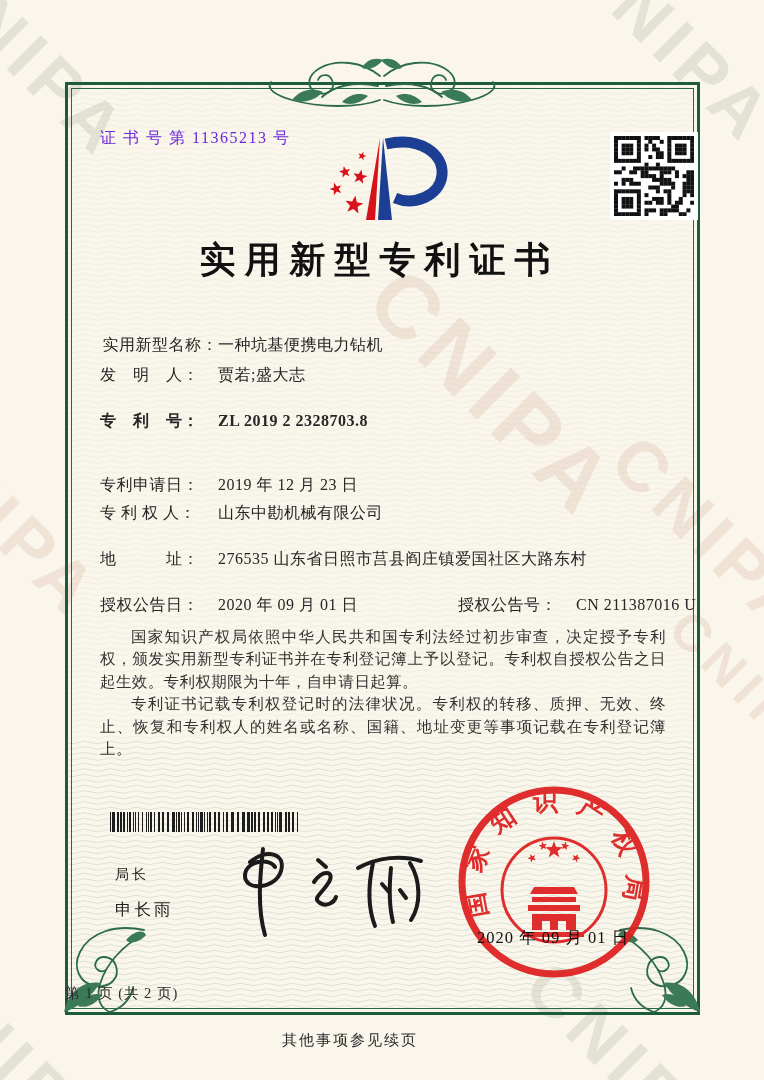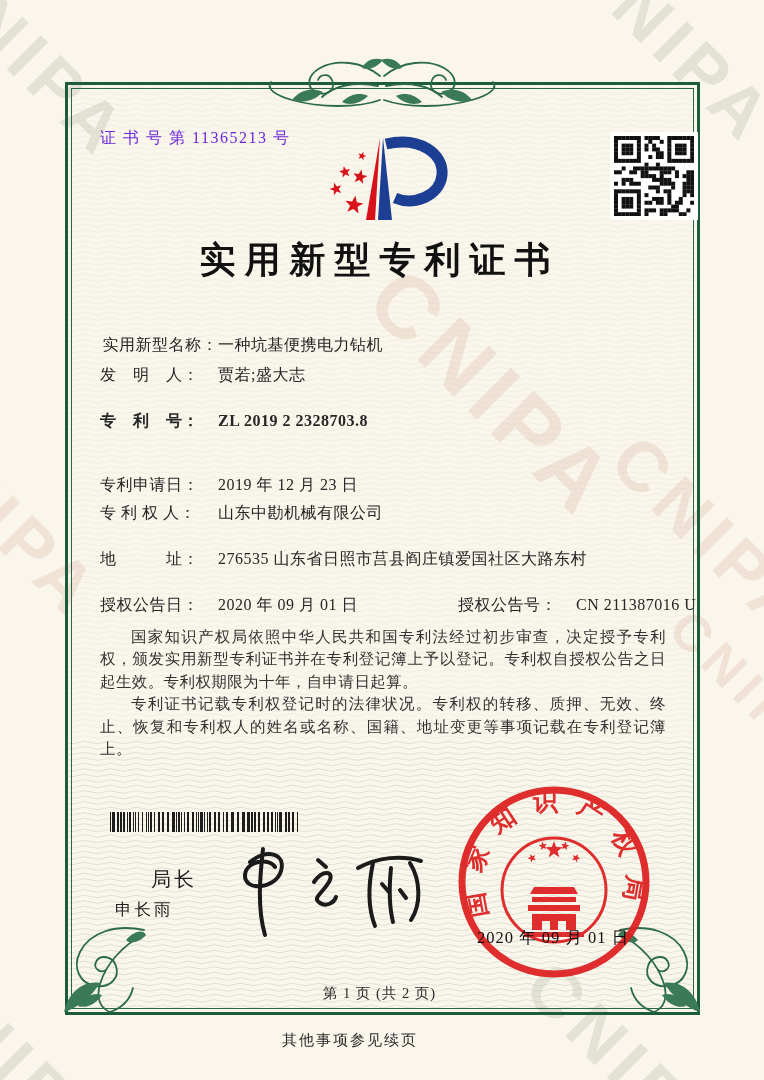--- a/index.html
+++ b/index.html
@@ -38,25 +38,25 @@
   .flabel{display:inline-block;width:118px;white-space:pre;letter-spacing:0.5px;}
   .fval{letter-spacing:0.5px;}
   .frow .second{margin-left:96px;}
   .paras{position:absolute;left:100px;top:626px;width:566px;font-size:15.5px;line-height:22.4px;
       color:#333;text-align:justify;}
   .paras p{margin:0;text-indent:2em;letter-spacing:0.4px;}
   .barcode-wrap{position:absolute;left:108px;top:810px;width:198px;height:24px;}
   .seal{position:absolute;left:452px;top:782px;width:204px;height:204px;z-index:5;}
   .seal-date{position:absolute;left:477px;top:927px;font-size:16.5px;color:#101010;z-index:6;
       letter-spacing:1px;white-space:nowrap;}
-  .director-title{position:absolute;left:115px;top:866px;font-size:20px;letter-spacing:3px;margin-left:36px;}
+  .director-title{position:absolute;left:115px;top:866px;font-size:14px;letter-spacing:3px;}
   .director-name{position:absolute;left:115px;top:899px;font-size:16.5px;letter-spacing:3px;}
   .sig{position:absolute;left:222px;top:846px;width:220px;height:92px;}
   .sig path{stroke:#1b1b1b;stroke-width:4;fill:none;stroke-linecap:round;stroke-linejoin:round;}
-  .page-num{position:absolute;left:65px;top:984px;width:629px;text-align:center;font-size:14.5px;
+  .page-num{position:absolute;left:65px;top:984px;width:629px;text-align:left;font-size:14.5px;
       color:#2a2a2a;letter-spacing:1px;z-index:6;}
   .cont-note{position:absolute;left:0;top:1031px;width:700px;text-align:center;font-size:15px;
       color:#2a2a2a;letter-spacing:2px;}
 </style>
 </head>
 <body>
 
 <div class="page">
 
   <span class="wm med greenish" style="left:-34px;top:-62px;">CNIPA</span>

